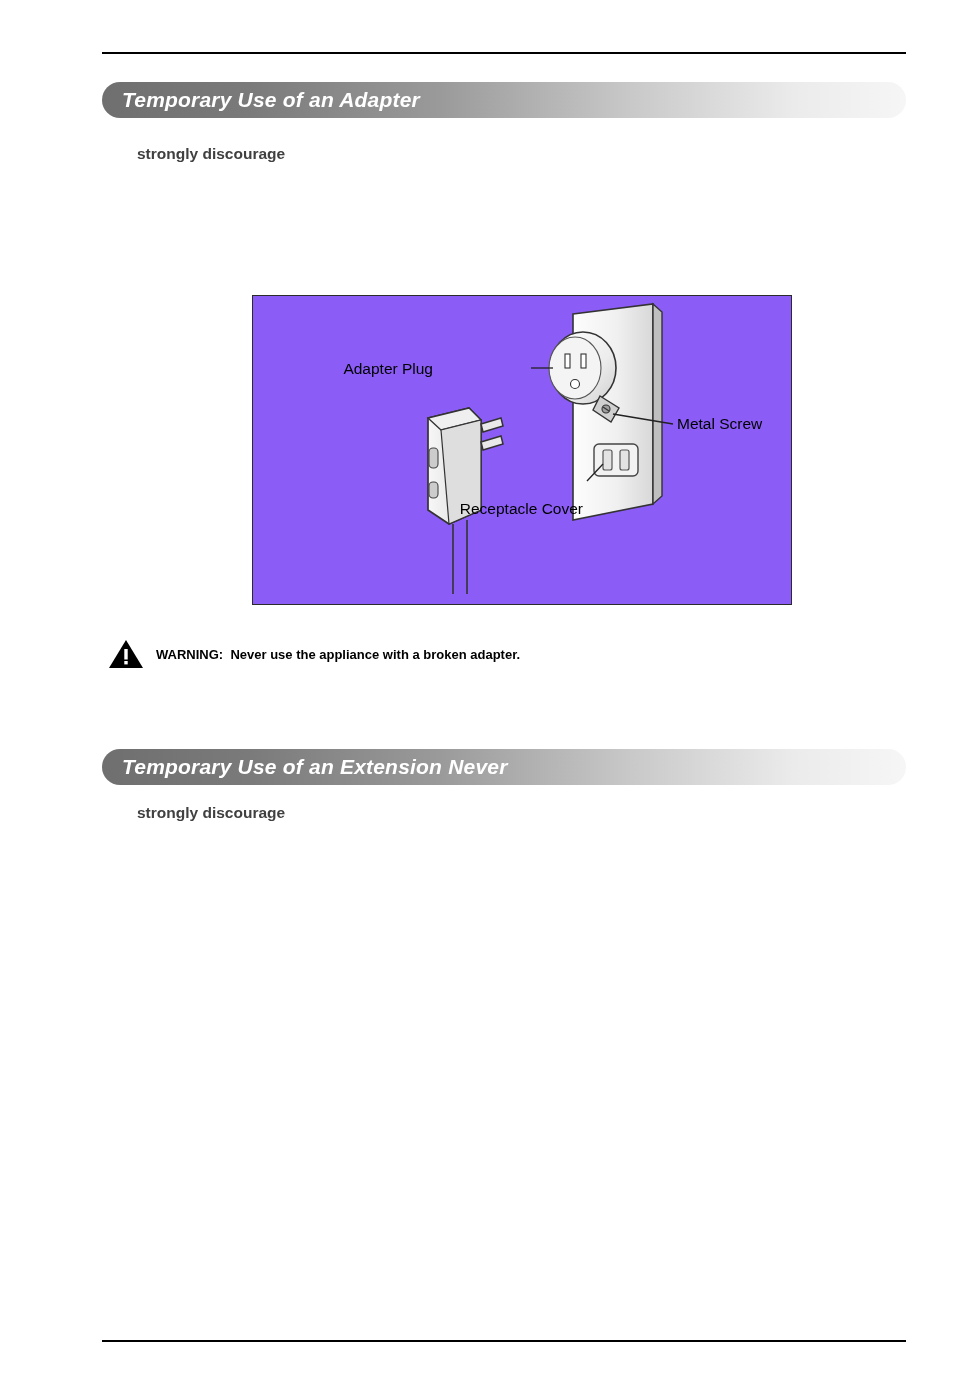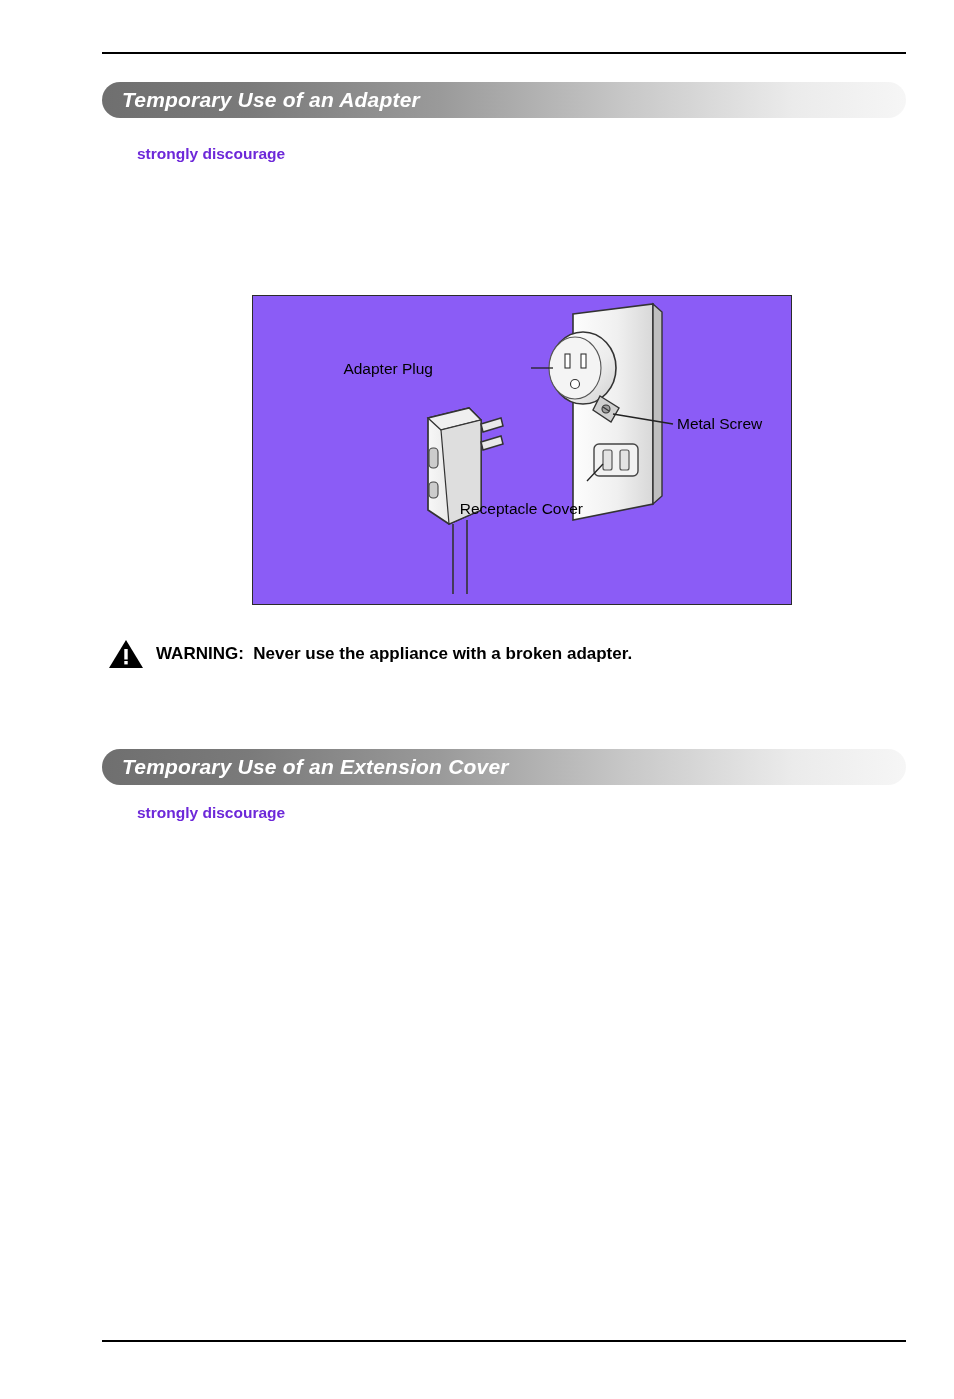--- a/index.html
+++ b/index.html
@@ -54,21 +54,21 @@
     white-space: nowrap;
   }
   .bar-adapter { top: 82px; }
   .bar-extension { top: 749px; }
 
   .subhead {
     position: absolute;
     left: 121px;
     font-size: 15.5px;
     font-weight: bold;
-    color: #6d28d9;
+    color: #404040;
   }
   .sub-adapter { top: 145px; }
   .sub-extension { top: 804px; }
 
   
   .figure-box {
     position: absolute;
     left: 236px;
     top: 295px;
     width: 538px;
@@ -88,21 +88,21 @@
     display: flex;
     align-items: center;
     gap: 12px;
   }
   .warn-tri {
     width: 36px;
     height: 32px;
     flex: 0 0 auto;
   }
   .warning-text {
-    font-size: 17px;
+    font-size: 13px;
     font-weight: bold;
     white-space: pre;
   }
 </style>
 </head>
 <body>
 
 <div class="page">
 
   <div class="rule rule-top"></div>
@@ -202,19 +202,19 @@
   <div class="warning-row">
     <svg class="warn-tri" viewBox="0 0 36 32">
       <polygon points="18,2 35,30 1,30" fill="#000000"></polygon>
       <rect x="16.3" y="11" width="3.4" height="10.5" fill="#ffffff"></rect>
       <rect x="16.3" y="23" width="3.4" height="3.4" fill="#ffffff"></rect>
     </svg>
     <span class="warning-text">WARNING:  Never use the appliance with a broken adapter.</span>
   </div>
 
   <div class="section-bar bar-extension">
-    <span class="label">Temporary Use of an Extension Cover</span>
+    <span class="label">Temporary Use of an Extension Never</span>
   </div>
 
   <div class="subhead sub-extension">strongly discourage</div>
 
   <div class="rule rule-bottom"></div>
 </div>
 
 </body></html>

